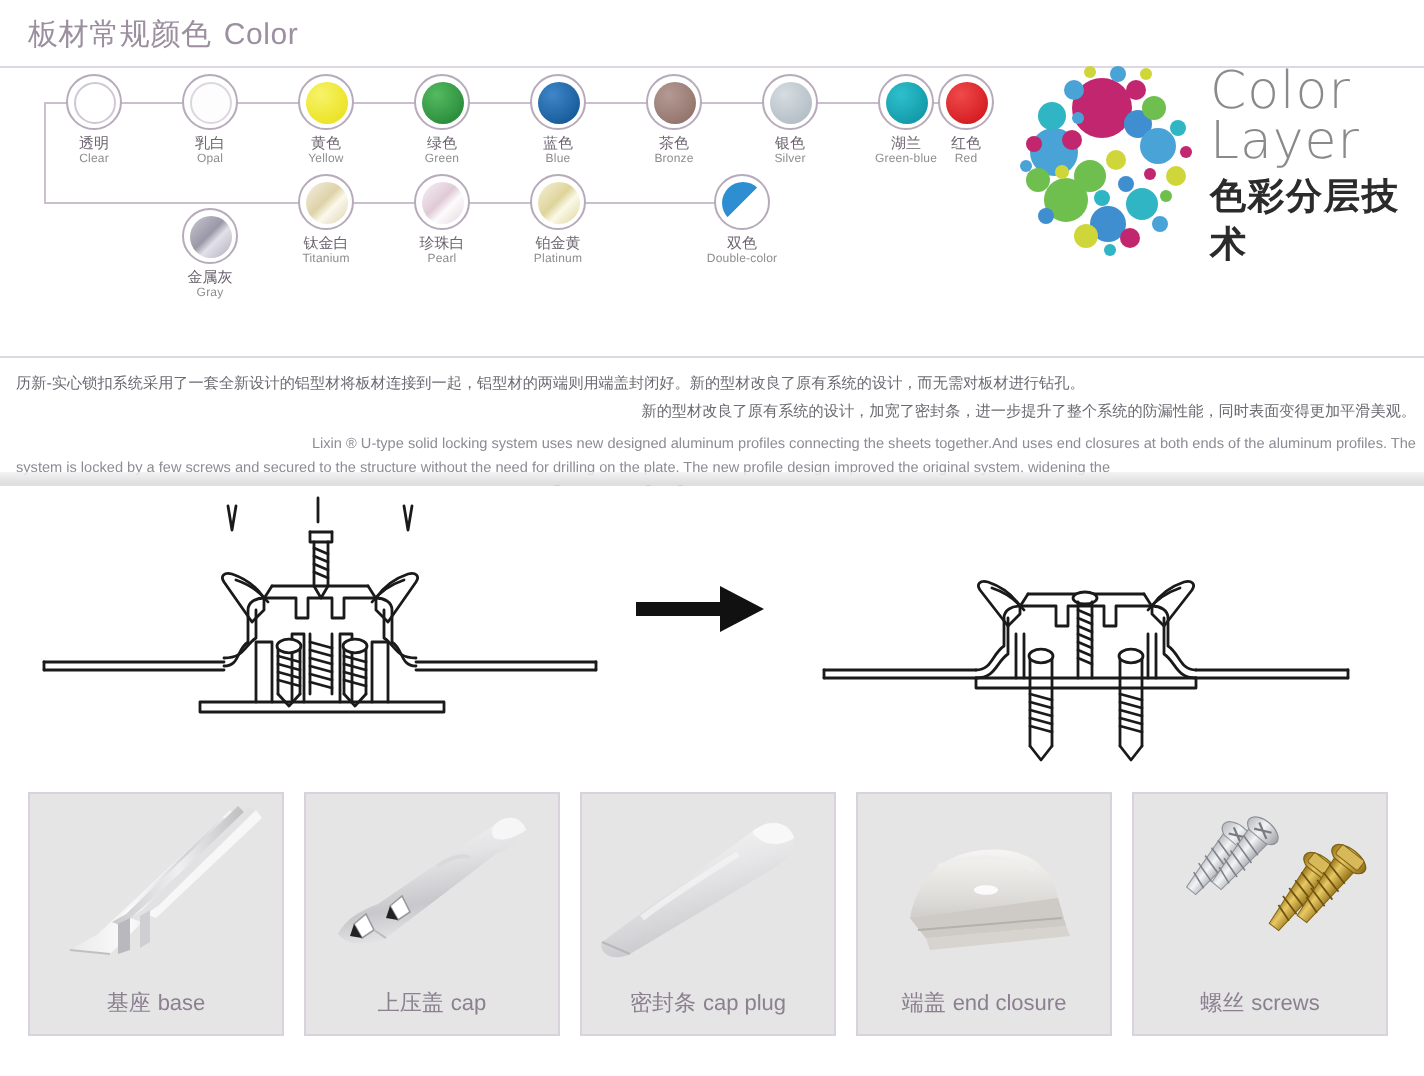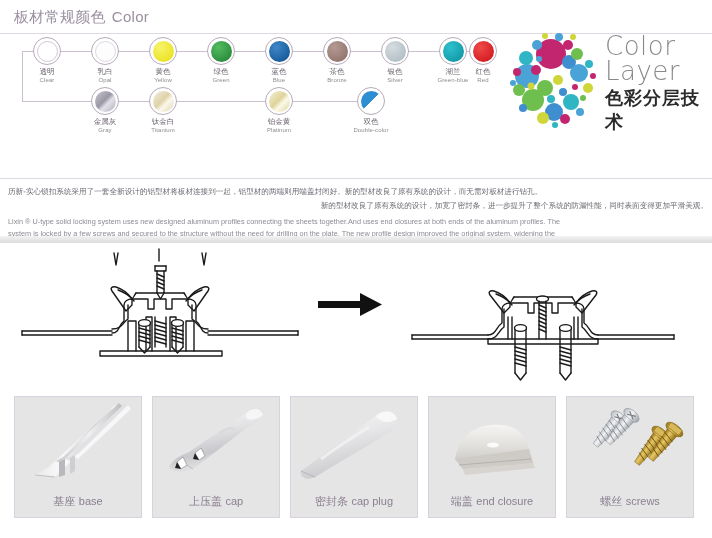--- a/index.html
+++ b/index.html
@@ -182,33 +182,40 @@
       <div class="en">Green-blue</div>
     </div>
     <div class="swatch" style="left:456px;top:37px;left:452px;">
       <div class="ring">
           <div class="dot" style="background:radial-gradient(circle at 35% 30%,#ef4a4a,#cc0f17);"></div>
         </div>
       <div class="zh">红色</div>
       <div class="en">Red</div>
     </div>
 
-    <div class="swatch" style="left:74px;top:87px;">
+    <div class="swatch" style="left:74px;top:104px;">
       <div class="ring">
           <div class="dot" style="background:linear-gradient(135deg,#ccc8d4 0%,#9a98a6 45%,#e2e0e8 60%,#b0aebb 100%);"></div>
         </div>
       <div class="zh">金属灰</div>
       <div class="en">Gray</div>
     </div>
     <div class="swatch" style="left:132px;top:87px;">
       <div class="ring">
           <div class="dot" style="background:linear-gradient(135deg,#f3efe2 0%,#ded2a8 45%,#fbf8ec 62%,#ded4b0 100%);"></div>
         </div>
       <div class="zh">钛金白</div>
       <div class="en">Titanium</div>
+    </div>
+    <div class="swatch" style="left:190px;top:87px;">
+      <div class="ring">
+          <div class="dot" style="background:linear-gradient(135deg,#f7f2f5 0%,#e0c9d6 45%,#fdfbfc 62%,#e6d6de 100%);"></div>
+        </div>
+      <div class="zh">珍珠白</div>
+      <div class="en">Pearl</div>
     </div>
     <div class="swatch" style="left:248px;top:87px;">
       <div class="ring">
           <div class="dot" style="background:linear-gradient(135deg,#f4f1d9 0%,#ded49a 45%,#fbf9e8 62%,#ddd39c 100%);"></div>
         </div>
       <div class="zh">铂金黄</div>
       <div class="en">Platinum</div>
     </div>
     <div class="swatch" style="left:340px;top:87px;">
       <div class="ring">
@@ -262,21 +269,21 @@
         <div class="l2">Layer</div>
         <div class="l3">色彩分层技术</div>
       </div>
     </div>
   </div>
 
   <div class="sec-rule" style="left:0px;top:178px;width:712px;"></div>
 
   <div class="para-zh" style="top:185px;">历新-实心锁扣系统采用了一套全新设计的铝型材将板材连接到一起，铝型材的两端则用端盖封闭好。新的型材改良了原有系统的设计，而无需对板材进行钻孔。</div>
   <div class="para-zh" style="top:199px;text-align:right;">新的型材改良了原有系统的设计，加宽了密封条，进一步提升了整个系统的防漏性能，同时表面变得更加平滑美观。</div>
-  <div class="para-en" style="top:216px;">Lixin ® U-type solid locking system uses new designed aluminum profiles connecting the sheets together.And uses end closures at both ends of the aluminum profiles. The</div>
+  <div class="para-en" style="top:216px;text-align:right;">Lixin ® U-type solid locking system uses new designed aluminum profiles connecting the sheets together.And uses end closures at both ends of the aluminum profiles. The</div>
   <div class="para-en" style="top:228px;">system is locked by a few screws and secured to the structure without the need for drilling on the plate. The new profile design improved the original system, widening the</div>
 
   <div id="wm-band"></div>
   <div id="watermark">trade.china.cn</div>
 
   <div id="diagram">
     <svg width="712" height="148" viewBox="0 0 712 148">
       <g fill="none" stroke="#1a1a1a" stroke-width="1.4" stroke-linejoin="round" stroke-linecap="round">
 
         <path d="M22,88 L112,88"></path>

